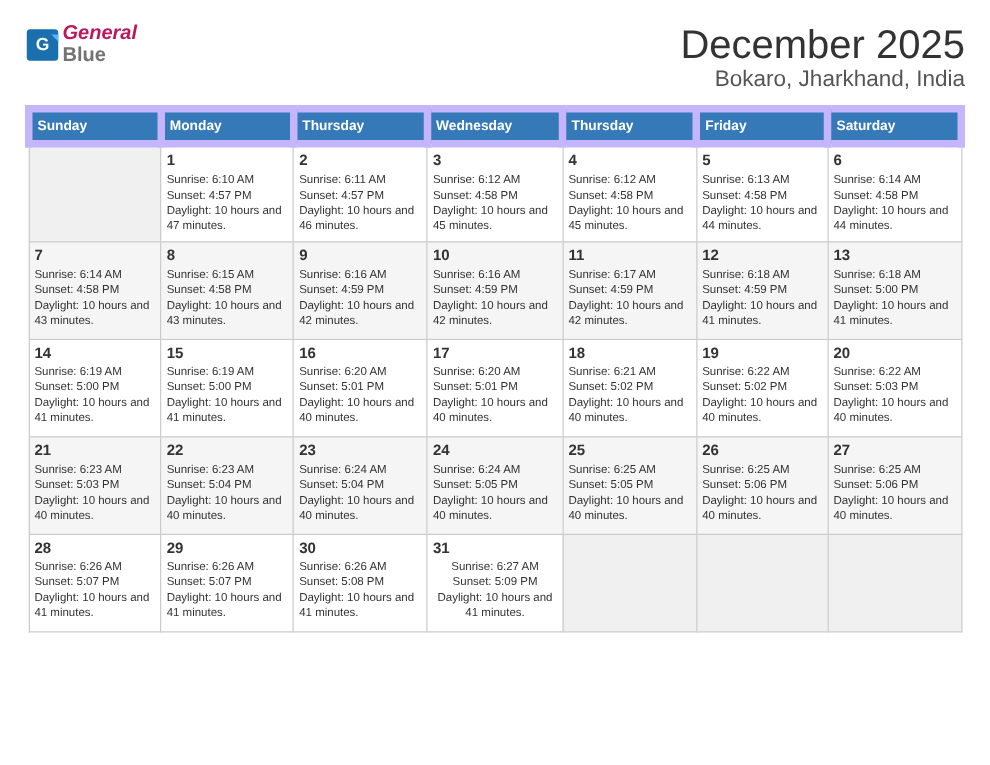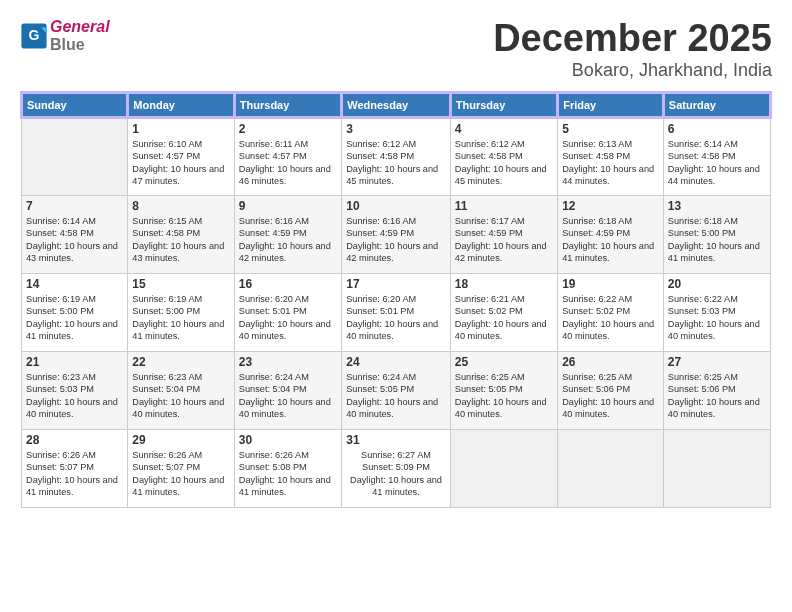--- a/index.html
+++ b/index.html
@@ -28,42 +28,42 @@
     }
     .logo-icon {
       width: 28px;
       height: 28px;
       margin-right: 2px;
     }
     .title-block {
       text-align: right;
     }
     .month-title {
-      font-size: 38px;
-      font-weight: bold;
+      font-size: 32px;
+      font-weight: normal;
       color: #333;
       line-height: 1.1;
     }
     .location {
       font-size: 18px;
       color: #555;
     }
     table {
       width: 100%;
       border-collapse: collapse;
       font-size: 10px;
     }
     thead tr th {
       background-color: #3579b8;
       color: #fff;
       padding: 5px 4px;
       text-align: left;
       font-size: 11px;
       font-weight: bold;
-      border: 3px solid #c4b5fd;
+      border: 6px solid #c4b5fd;
     }
     tbody tr td {
       border: 1px solid #ccc;
       vertical-align: top;
       padding: 3px 4px;
       width: 113px;
       height: 78px;
     }
     tbody tr td .day-num {
       font-size: 12px;

